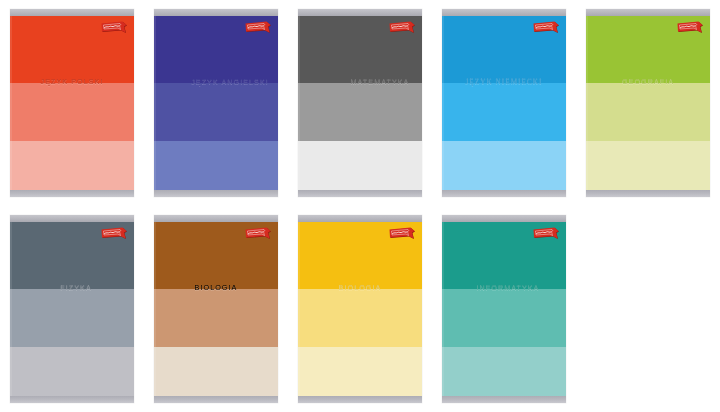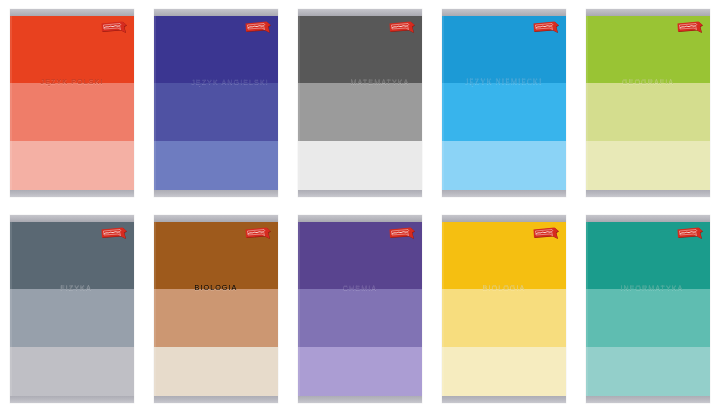--- a/index.html
+++ b/index.html
@@ -250,40 +250,20 @@
   </svg>
           </div>
         </div>
         <div class="binding bottom"></div>
       </div>
     </div>
     <div class="cell">
       <div class="notebook">
         <div class="binding top"></div>
         <div class="cover-body">
-          <div class="band dark" style="background: rgb(89, 68, 143);"></div>
-          <div class="band mid" style="background: rgb(129, 115, 180);"></div>
-          <div class="band light" style="background: rgb(171, 157, 211);"></div>
-          <div class="subject" style="color: rgb(111, 91, 162); text-shadow: rgba(255, 255, 255, 0.22) 0px 0.5px 0px, rgba(0, 0, 0, 0.12) 0px -0.5px 0px;">CHEMIA</div>
-          <div class="logo">
-  <svg viewBox="0 0 54 26" xmlns="http://www.w3.org/2000/svg" aria-hidden="true">
-    <path d="M2,6 L44,2 L52,9 L47,12 L50,24 L40,19 L3,22 Z" fill="#8e1810"></path>
-    <path d="M1,5 L43,1 L51,8 L46,11 L49,23 L39,18 L2,21 Z" fill="#d62b1f"></path>
-    <path d="M5,8 L38,5 L40,7 L37,9 L39,17 L34,14 L6,16 Z" fill="none" stroke="#ffffff" stroke-width="0.9" stroke-linejoin="round" opacity="0.95"></path>
-    <path d="M7,13 C11,10 14,13 17,11 C20,9 23,13 27,10 C30,8 33,12 36,10" fill="none" stroke="#ffffff" stroke-width="1.6" stroke-linecap="round"></path>
-  </svg>
-          </div>
-        </div>
-        <div class="binding bottom"></div>
-      </div>
-    </div>
-    <div class="cell">
-      <div class="notebook">
-        <div class="binding top"></div>
-        <div class="cover-body">
           <div class="band dark" style="background: rgb(245, 191, 17);"></div>
           <div class="band mid" style="background: rgb(247, 221, 126);"></div>
           <div class="band light" style="background: rgb(246, 236, 191);"></div>
           <div class="subject" style="color: rgb(232, 210, 122); text-shadow: rgba(255, 255, 255, 0.22) 0px 0.5px 0px, rgba(0, 0, 0, 0.12) 0px -0.5px 0px;">BIOLOGIA</div>
           <div class="logo">
   <svg viewBox="0 0 54 26" xmlns="http://www.w3.org/2000/svg" aria-hidden="true">
     <path d="M2,6 L44,2 L52,9 L47,12 L50,24 L40,19 L3,22 Z" fill="#8e1810"></path>
     <path d="M1,5 L43,1 L51,8 L46,11 L49,23 L39,18 L2,21 Z" fill="#d62b1f"></path>
     <path d="M5,8 L38,5 L40,7 L37,9 L39,17 L34,14 L6,16 Z" fill="none" stroke="#ffffff" stroke-width="0.9" stroke-linejoin="round" opacity="0.95"></path>
     <path d="M7,13 C11,10 14,13 17,11 C20,9 23,13 27,10 C30,8 33,12 36,10" fill="none" stroke="#ffffff" stroke-width="1.6" stroke-linecap="round"></path>

